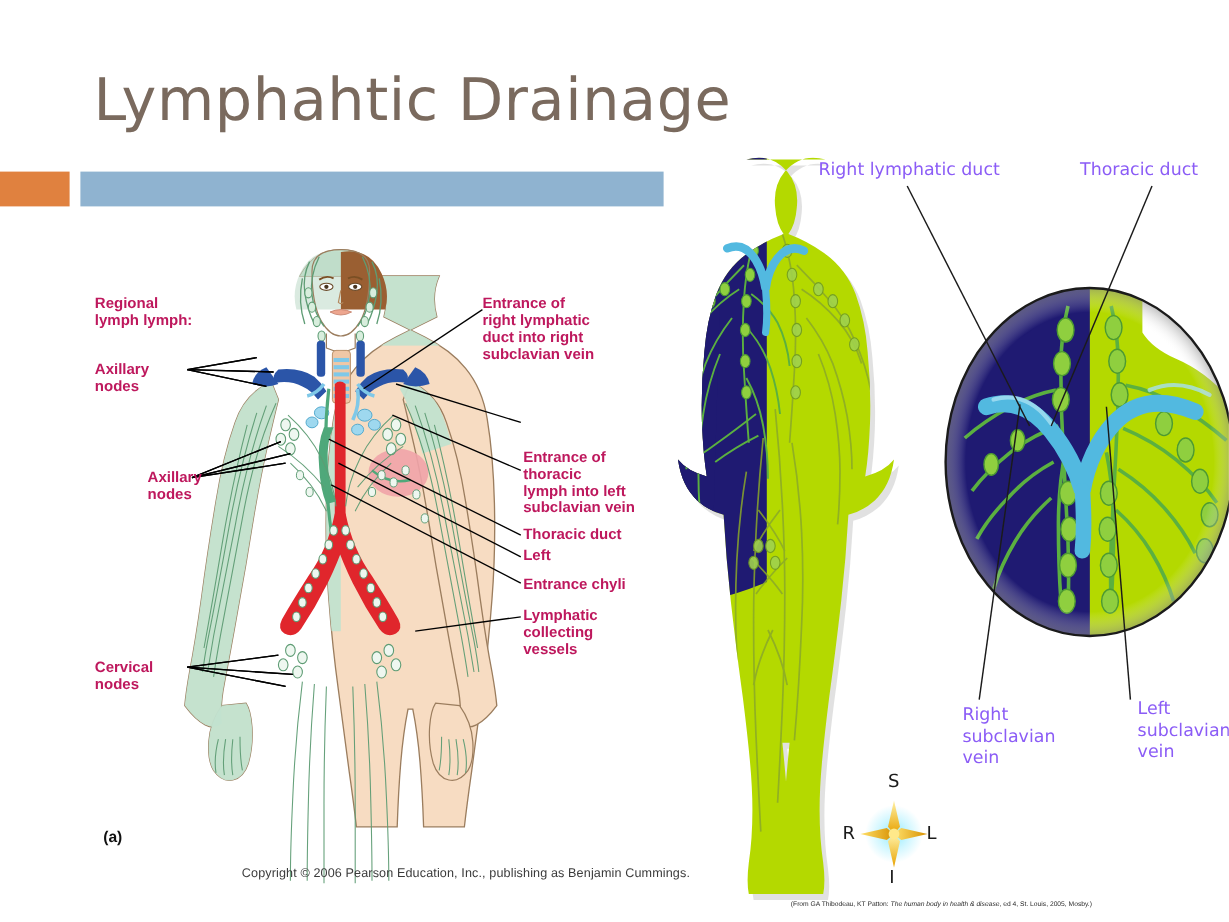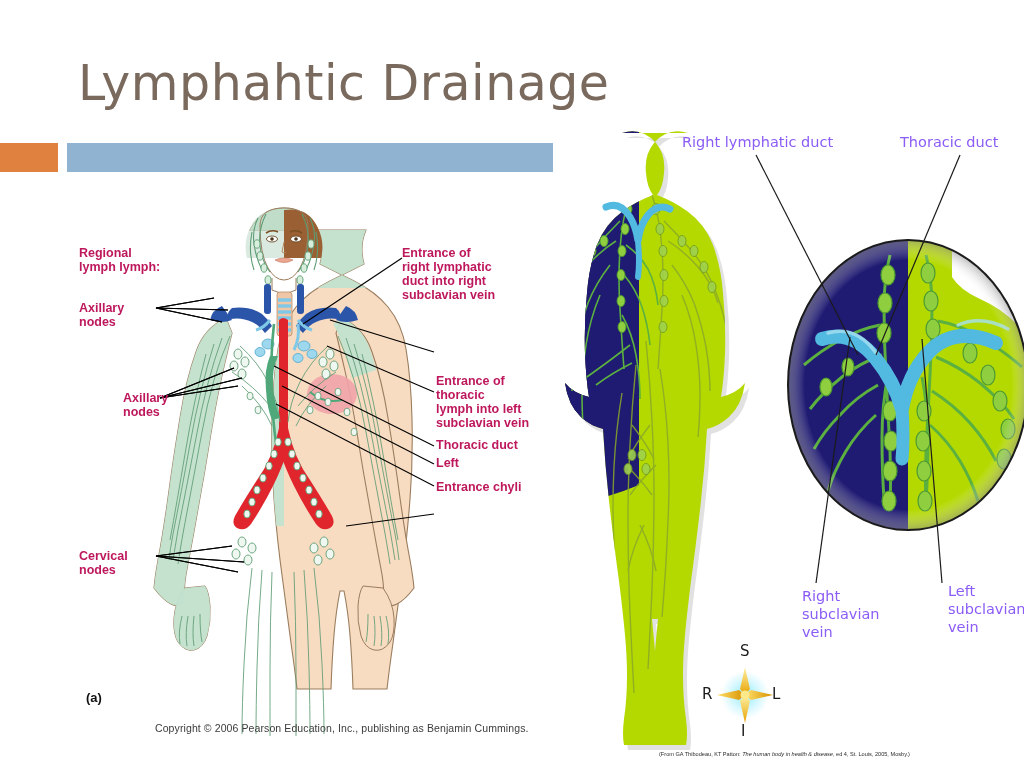--- a/index.html
+++ b/index.html
@@ -26,21 +26,21 @@
   .fig-a-lbl{font-size:12.5px;font-weight:bold;line-height:14px;color:#be185d;}
   .fig-b-lbl{font-family:"DejaVu Sans",sans-serif;font-size:14.5px;font-weight:400;color:#8b5cf6;line-height:18px;}
   svg{display:block;overflow:visible;}
 
   
   #figA{position:absolute;left:82px;top:196px;width:480px;height:545px;}
   #figB{position:absolute;left:560px;top:125px;width:464px;height:643px;}
 
   #copyright{
     position:absolute;left:155px;top:722px;width:420px;
-    font-size:10.5px;color:#3b3b3b;letter-spacing:.1px;white-space:nowrap;
+    font-size:10.5px;color:#3b3b3b;letter-spacing:.1px;white-space:nowrap;text-align:right;
   }
   #fig-a-tag{position:absolute;left:86px;top:690px;font-size:13px;font-weight:bold;color:#111;}
   #citation{
     position:absolute;left:659px;top:751px;width:340px;
     font-size:5.6px;color:#2c2c2c;white-space:nowrap;
   }
   #citation i{font-style:italic;}
 
   
   #compass{position:absolute;left:700px;top:645px;width:90px;height:100px;}
@@ -331,20 +331,25 @@
       <div>subclavian vein</div>
     </div>
     <div class="lbl fig-a-lbl" style="left:354px;top:242px;width:150px;">
       <div>Thoracic duct</div>
     </div>
     <div class="lbl fig-a-lbl" style="left:354px;top:260px;width:150px;">
       <div>Left</div>
     </div>
     <div class="lbl fig-a-lbl" style="left:354px;top:284px;width:150px;">
       <div>Entrance chyli</div>
+    </div>
+    <div class="lbl fig-a-lbl" style="left:354px;top:310px;width:150px;">
+      <div>Lymphatic</div>
+      <div>collecting</div>
+      <div>vessels</div>
     </div>
   </div>
 
   <div id="fig-a-tag">(a)</div>
   <div id="copyright">Copyright © 2006 Pearson Education, Inc., publishing as Benjamin Cummings.</div>
 
   <div id="figB">
     <svg width="464" height="643" viewBox="0 0 464 643">
       <defs>
         <clipPath id="fullBodyClip">

